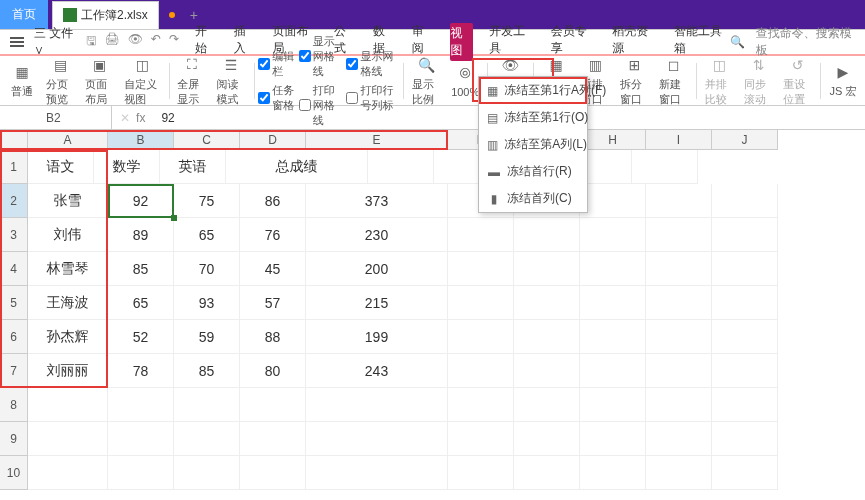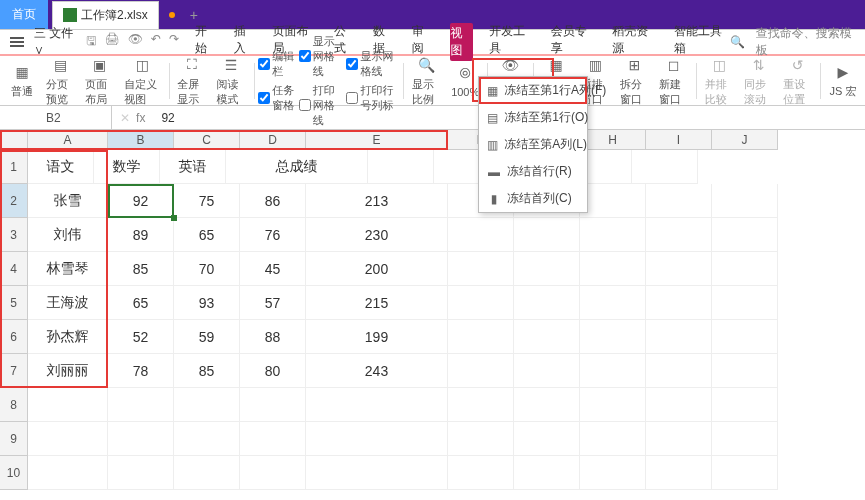--- a/index.html
+++ b/index.html
@@ -272,21 +272,21 @@
         <div class="cell tall wH"></div>
         <div class="cell tall wI"></div>
         <div class="cell tall wJ"></div>
       </div>
 
       <div class="gr">
           <div class="cell tall wA">张雪</div>
           <div class="cell tall wB">92</div>
           <div class="cell tall wC">75</div>
           <div class="cell tall wD">86</div>
-          <div class="cell tall wE">213</div>
+          <div class="cell tall wE">373</div>
           <div class="cell tall wF"></div>
           <div class="cell tall wG"></div>
           <div class="cell tall wH"></div>
           <div class="cell tall wI"></div>
           <div class="cell tall wJ"></div>
         </div>
       <div class="gr">
           <div class="cell tall wA">刘伟</div>
           <div class="cell tall wB">89</div>
           <div class="cell tall wC">65</div>

